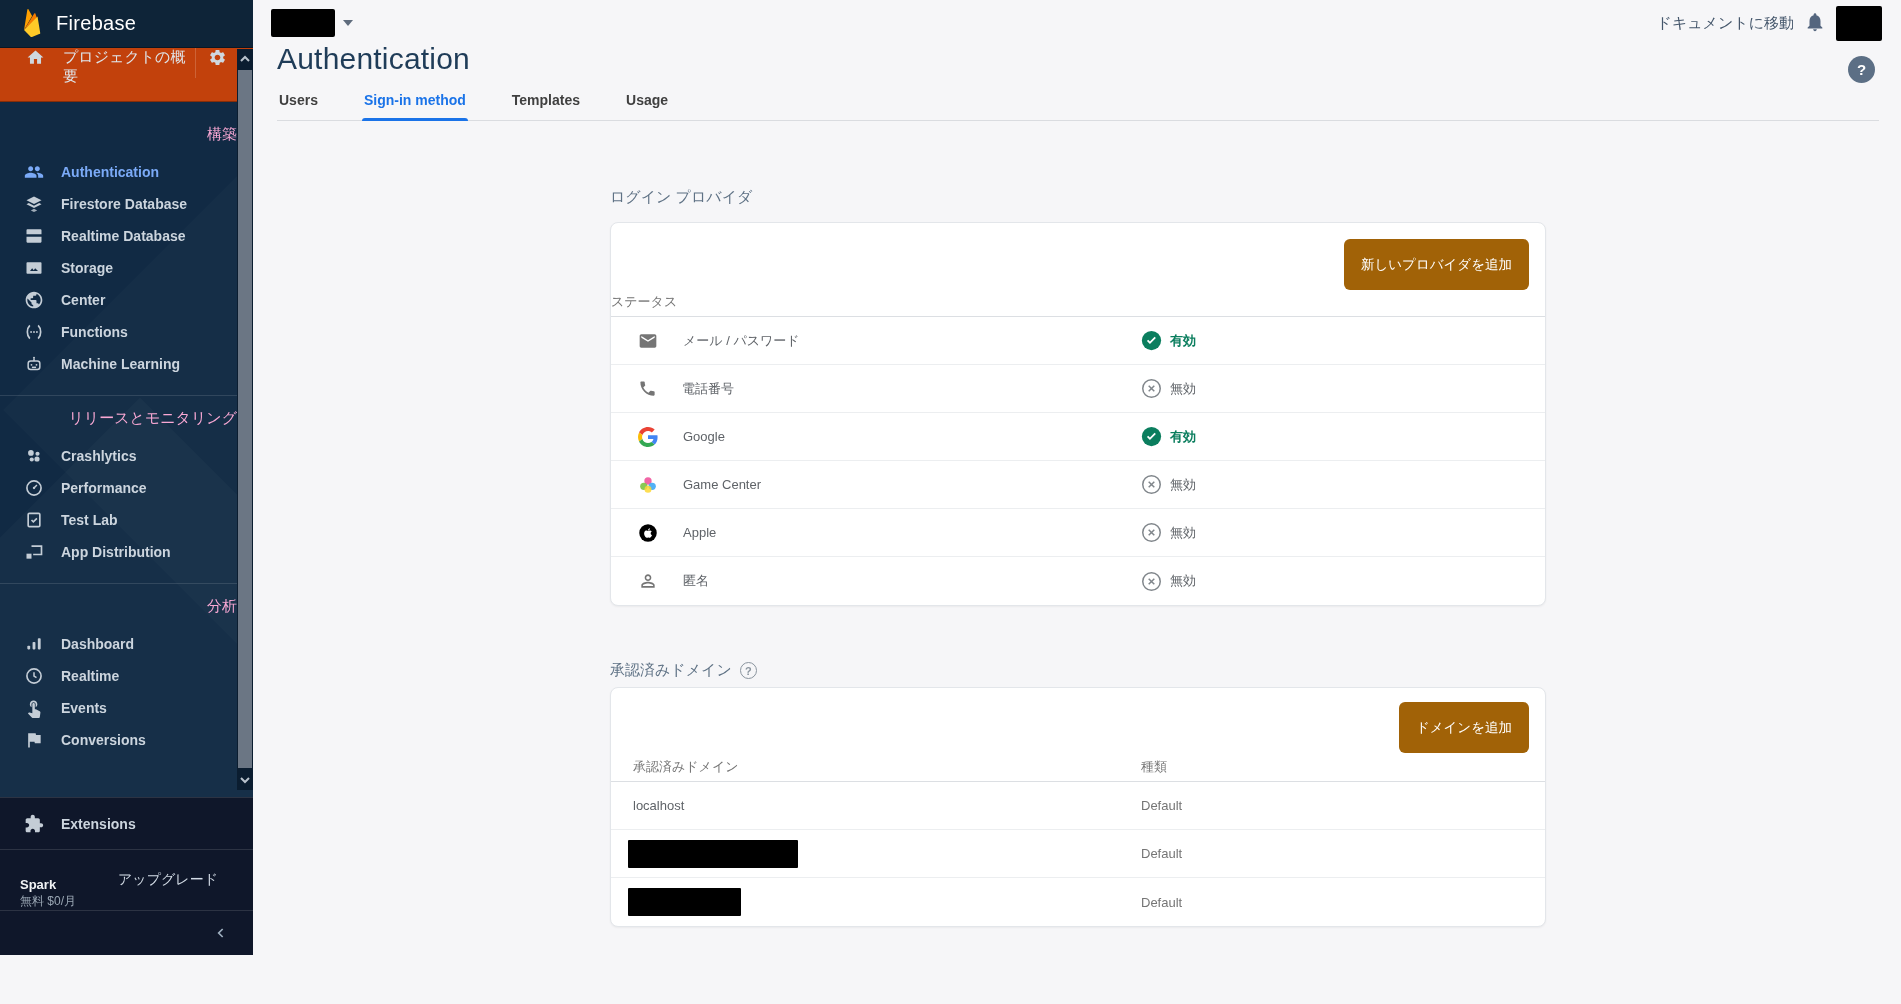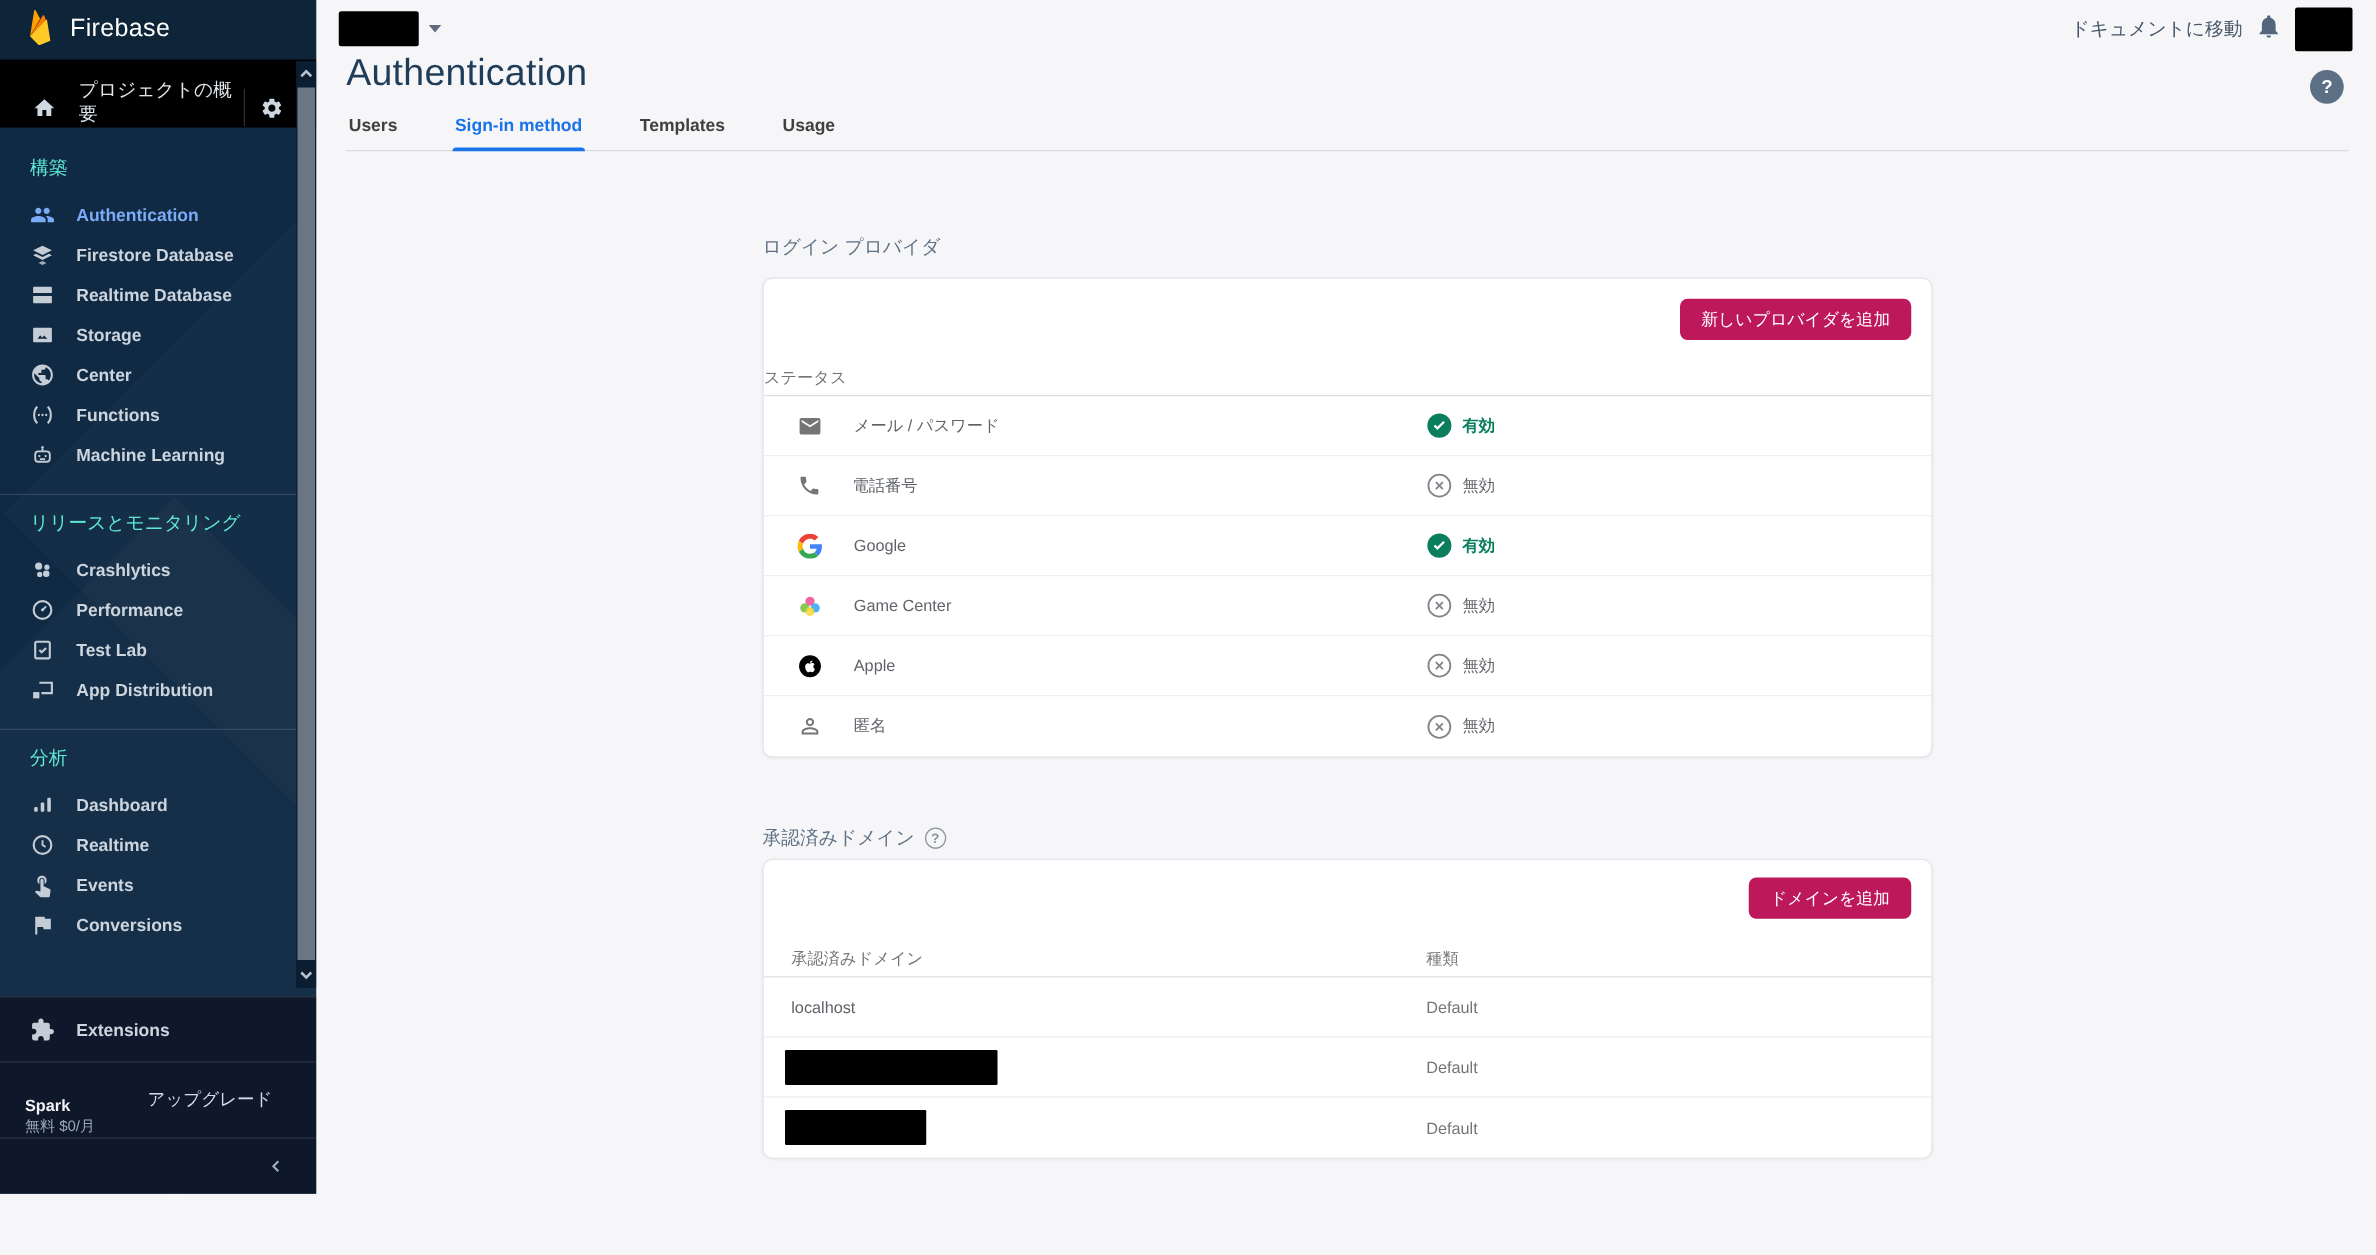--- a/index.html
+++ b/index.html
@@ -6,27 +6,27 @@
   html,body { width:1901px; height:1004px; overflow:hidden; }
   body { font-family:"Liberation Sans","DejaVu Sans",sans-serif; background:#f6f6f8; color:#3c4043; }
   .app { position:relative; width:1901px; height:1004px; }
 
   
   .sidebar { position:absolute; left:0; top:0; width:253px; height:955px; background:#112a44; overflow:hidden; }
   .sb-diag1 { position:absolute; left:-60px; top:480px; width:400px; height:400px; background:rgba(255,255,255,.025); transform:rotate(45deg); }
   .sb-diag2 { position:absolute; left:90px; top:200px; width:420px; height:420px; background:rgba(255,255,255,.02); transform:rotate(45deg); }
   .sb-logo-row { position:relative; height:48px; background:#0e2438; display:flex; align-items:center; padding-left:20px; gap:12px; border-bottom:1px solid rgba(0,0,0,.35); }
   .sb-logo-row .word { color:#fff; font-size:20px; letter-spacing:.3px; }
-  .sb-project-row { position:relative; height:54px; background:#000000; display:flex; align-items:flex-end; padding-left:26px; border-bottom:1px solid rgba(0,0,0,.3); }
+  .sb-project-row { position:relative; height:54px; background:#c2410c; display:flex; align-items:flex-start; padding-left:26px; border-bottom:1px solid rgba(0,0,0,.3); }
   .sb-project-row .home { margin-right:18px; }
   .sb-project-row .lbl { color:#dfe5ea; font-size:15px; flex:1; }
   .sb-project-row .vdiv { width:1px; height:30px; background:rgba(255,255,255,.18); margin-right:12px; }
   .sb-project-row .gear { margin-right:26px; }
   .sb-nav { position:relative; padding-top:10px; width:237px; }
-  .sb-section-label { color:#5eead4; font-size:15px; margin:13px 0 12px 24px; }
+  .sb-section-label { color:#f9a8d4; font-size:15px; margin:13px 0 12px 24px;text-align:right; }
   .sb-item { height:32px; display:flex; align-items:center; padding-left:24px; gap:17px; cursor:pointer; }
   .sb-item .txt { color:#ccd5de; font-size:14px; font-weight:bold; }
   .sb-item svg { flex:0 0 auto; }
   .sb-item.active .txt { color:#7baaf7; }
   .sb-hr { border:none; border-top:1px solid rgba(255,255,255,.12); margin:15px 0 2px 0; }
   .sb-bottom { position:absolute; left:0; top:797px; width:253px; height:158px; background:#0f172a; border-top:1px solid rgba(255,255,255,.12); }
   .ext-row { height:52px; display:flex; align-items:center; padding-left:24px; gap:17px; cursor:pointer; border-bottom:1px solid rgba(255,255,255,.12); }
   .ext-row .txt { color:#ccd5de; font-size:14px; font-weight:bold; }
   .plan-row { height:61px; display:flex; align-items:center; padding:0 24px 0 20px; border-bottom:1px solid rgba(255,255,255,.12); }
   .plan-name { color:#f1f3f5; font-size:13px; font-weight:bold; line-height:16px;margin-top:26px; }
@@ -51,21 +51,21 @@
   .help-fab { position:absolute; right:26px; top:56px; width:27px; height:27px; border-radius:50%; background:#5c6f85; color:#fff; font-size:15px; font-weight:bold; display:flex; align-items:center; justify-content:center; cursor:pointer; }
   .page-title { position:absolute; left:24px; top:42px; font-size:30px; font-weight:500; color:#1f3c58; letter-spacing:.2px; }
   .tabs { position:absolute; left:24px; top:88px; right:22px; height:33px; border-bottom:1px solid #dadce0; display:flex; gap:42px; }
   .tab { font-size:14px; font-weight:bold; color:#404040; padding:4px 2px 0 2px; cursor:pointer; position:relative; }
   .tab.active { color:#1a73e8; }
   .tab.active::after { content:""; position:absolute; left:0; right:0; bottom:-1px; height:3px; background:#1a73e8; border-radius:3px 3px 0 0; }
 
   .section-title { position:absolute; left:357px; font-size:15px; color:#5f7285; display:flex; align-items:center; gap:8px; }
   .card { position:absolute; left:357px; width:936px; background:#fff; border:1px solid #e3e6ea; border-radius:8px; box-shadow:0 1px 2px rgba(0,0,0,.05); }
   .card-toolbar { position:relative; height:64px; }
-  .btn-blue { position:absolute; right:16px; top:16px; height:33px; padding:0 17px; background:#be185d; color:#fff; font-size:13.5px; border:none; border-radius:6px; cursor:pointer; font-family:inherit; }
+  .btn-blue { position:absolute; right:16px; top:16px; height:51px; padding:0 17px; background:#a16207; color:#fff; font-size:13.5px; border:none; border-radius:6px; cursor:pointer; font-family:inherit; }
   .thead { display:flex; align-items:center; height:30px; border-bottom:1px solid #dcdfe3; color:#757575; font-size:13px; }
   .thead .c1 { width:530px; padding-left:22px; }
   .trow { display:flex; align-items:center; height:48px; border-bottom:1px solid #eceef0; font-size:13px; color:#5f6368; }
   .trow:last-child { border-bottom:none; }
   .trow .c1 { width:530px; padding-left:27px; display:flex; align-items:center; gap:25px; }
   .c2 { flex:1; display:flex; align-items:center; gap:8px; }
   .status.on { color:#0b7e5e; font-weight:bold; }
   .status.off { color:#61656a; }
   .redact-domain { height:28px; background:#000; border-radius:1px; margin-left:-5px; }
   .help-small { width:17px; height:17px; border-radius:50%; border:1.5px solid #8a949e; color:#8a949e; font-size:11px; font-weight:bold; display:flex; align-items:center; justify-content:center; }

